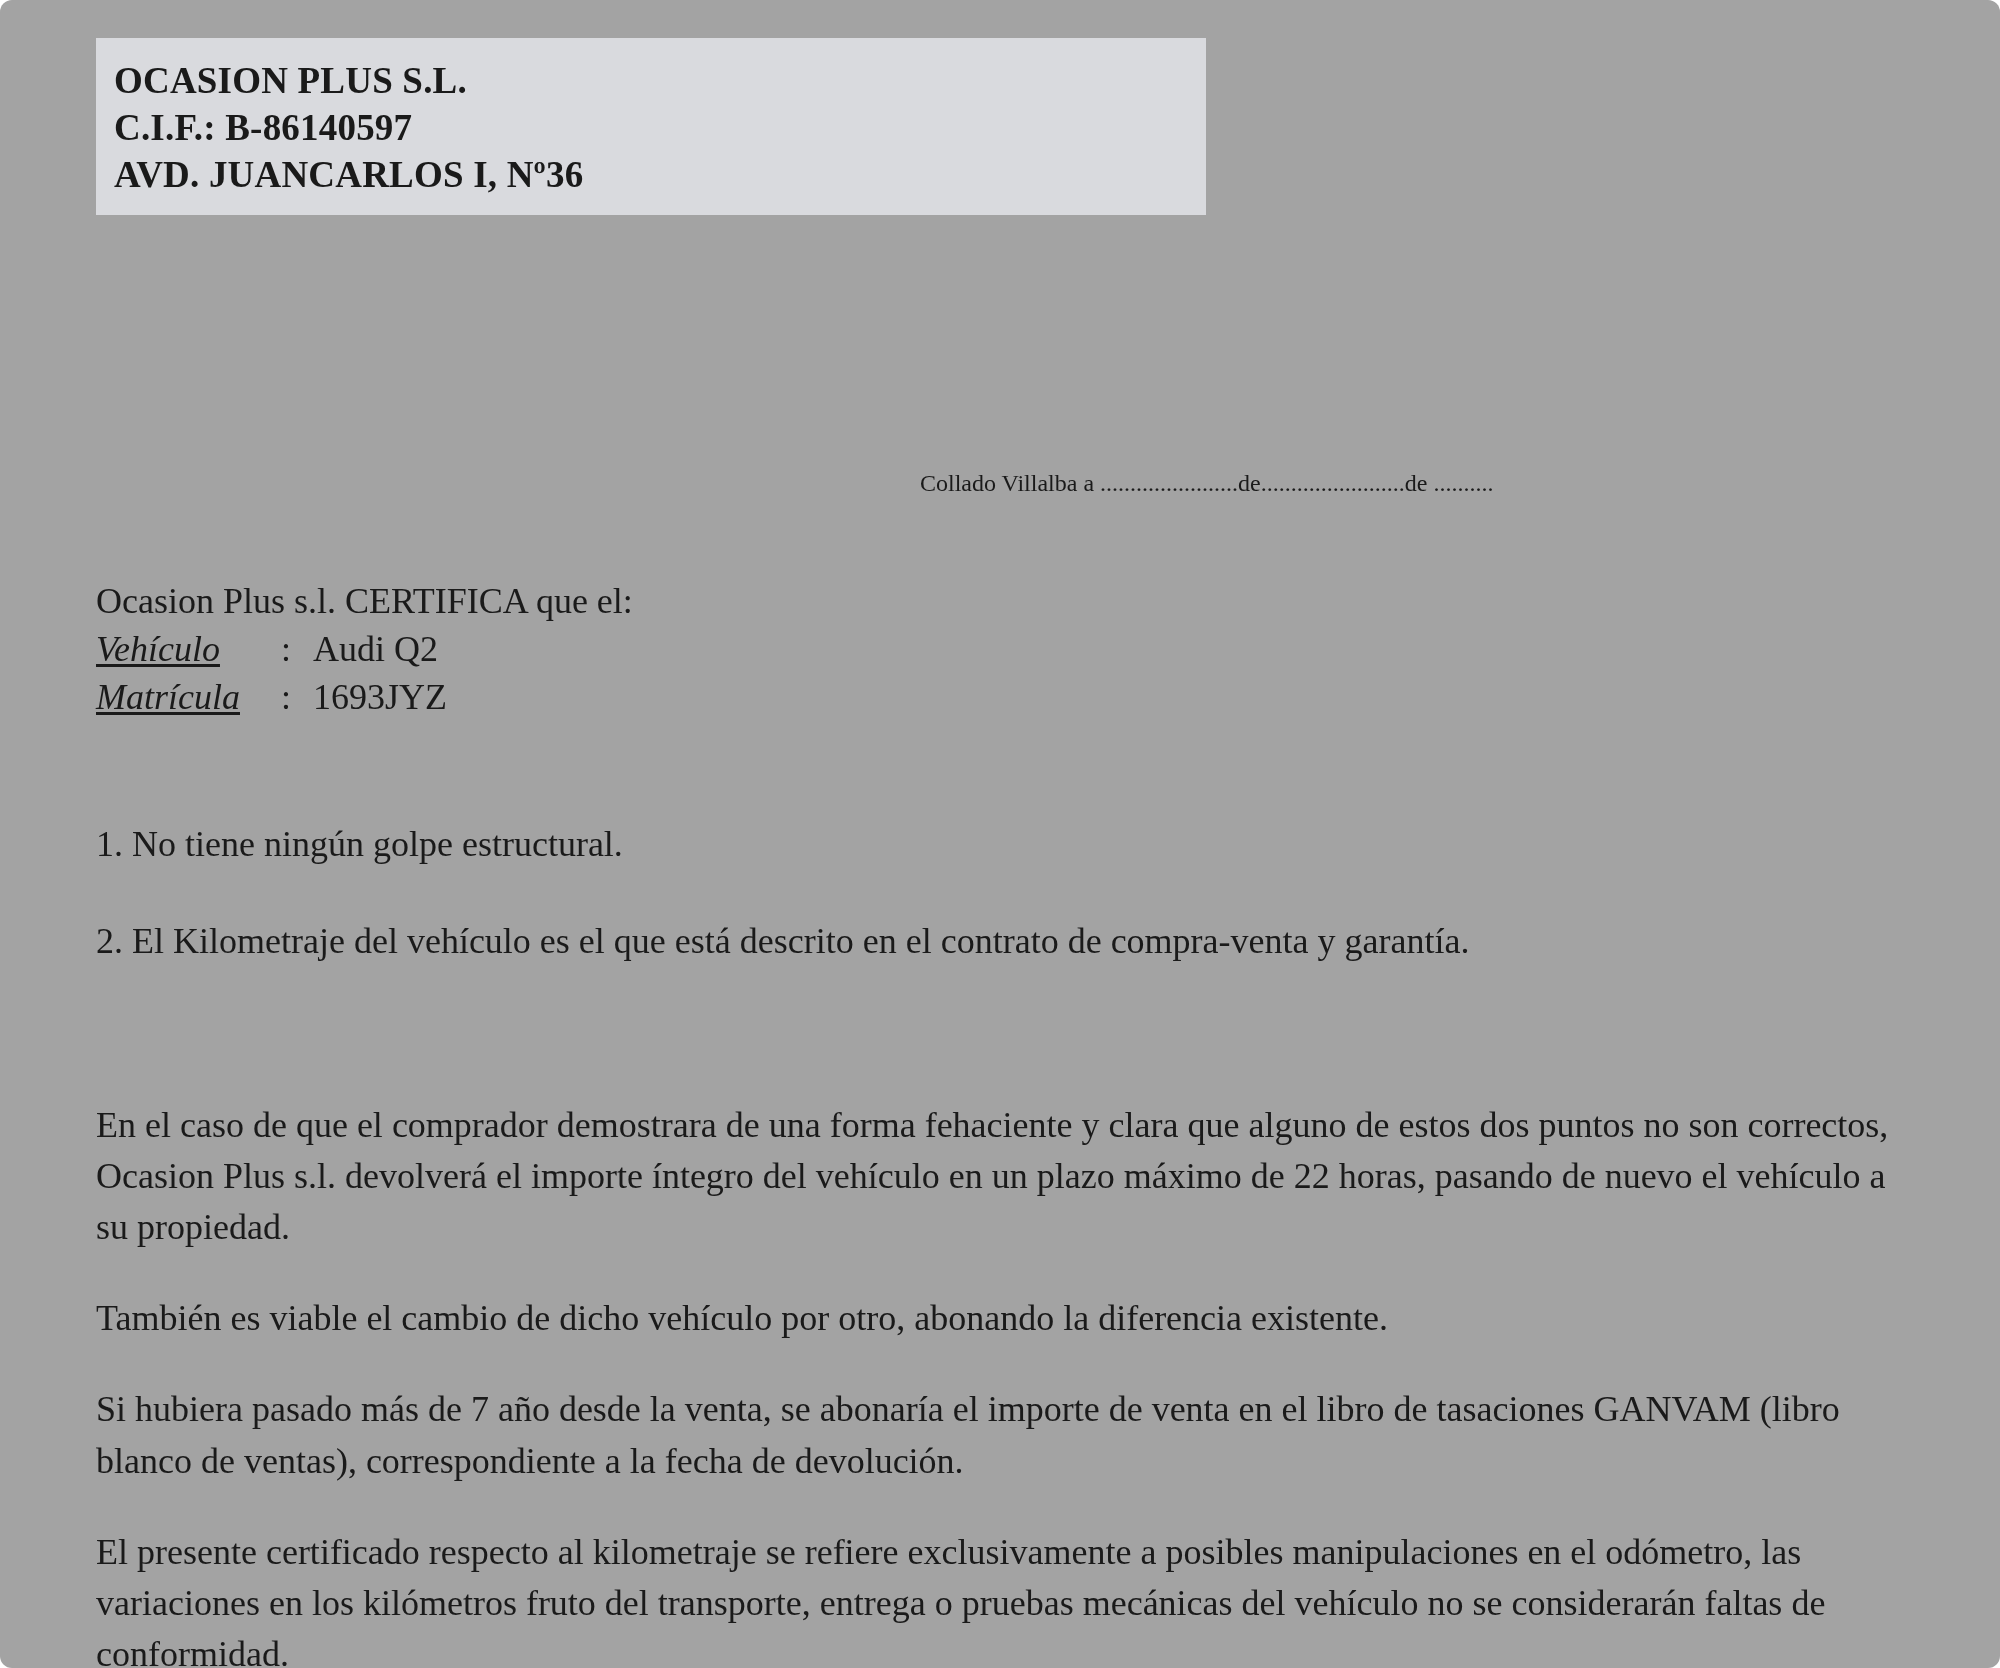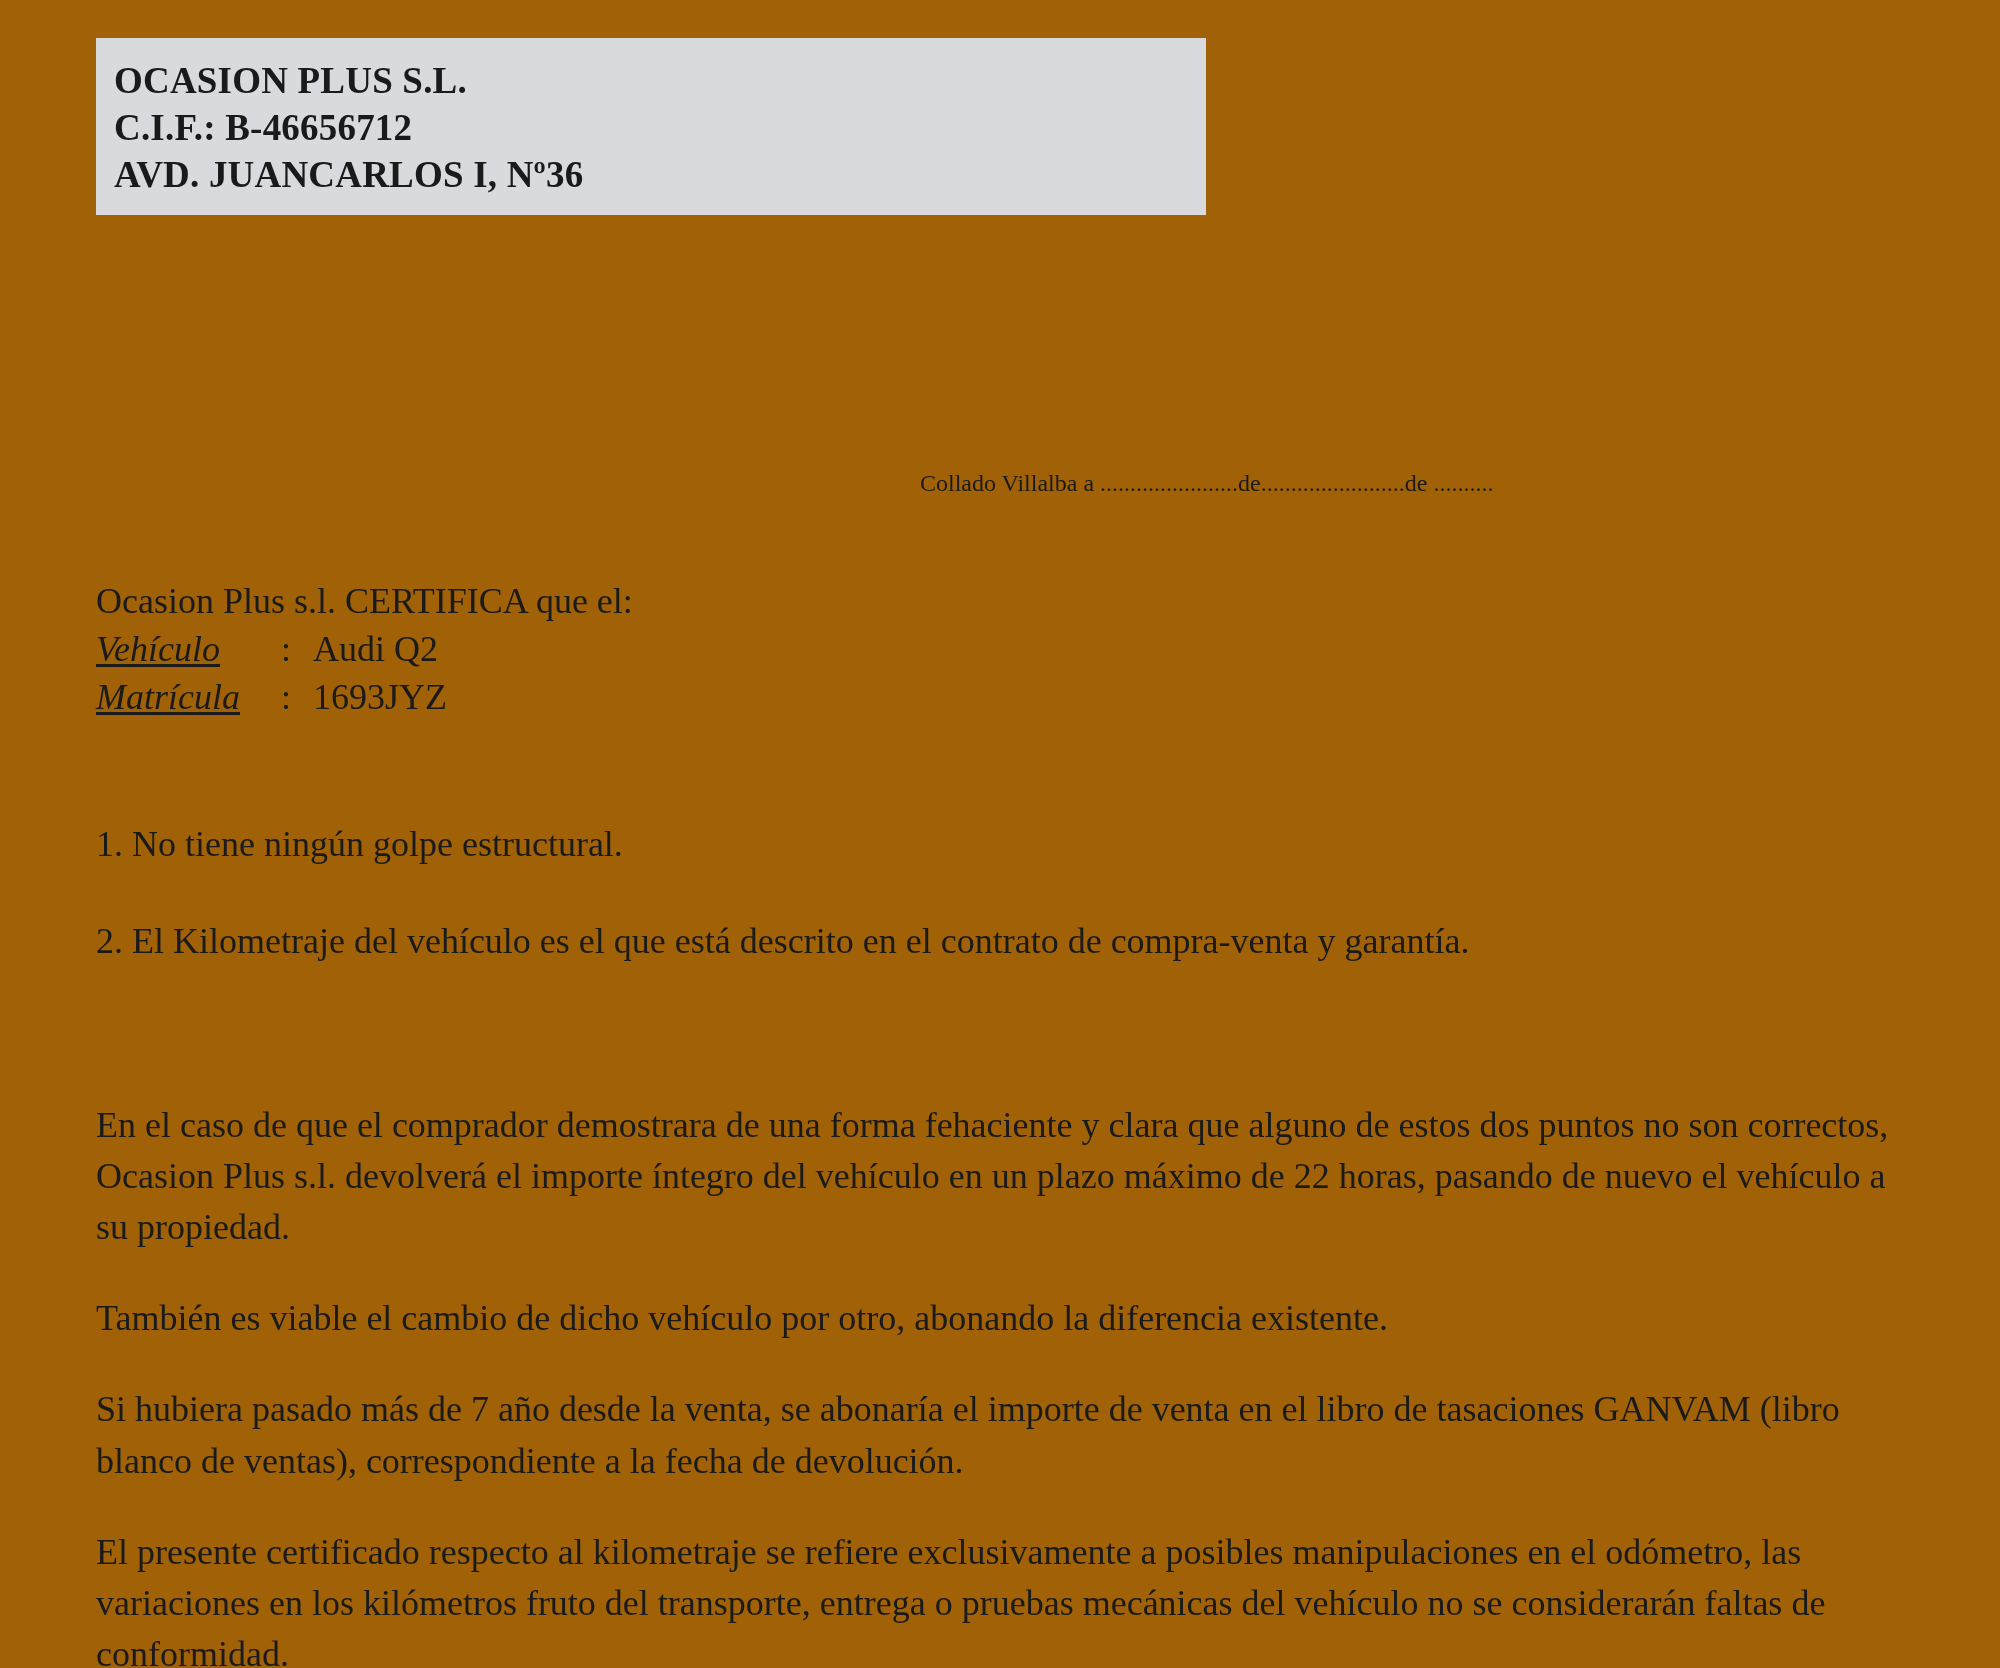--- a/index.html
+++ b/index.html
@@ -13,21 +13,22 @@
     font-family: "Liberation Serif", serif;
     color: #1a1a1a;
     -webkit-font-smoothing: antialiased;
   }
   .page {
     position: relative;
     width: 2000px;
     min-height: 1668px;
     box-sizing: border-box;
     padding: 0;
-    background: #a16207;
+    background: #a3a3a3;
+    border-radius: 12px;
   }
   
   .letterhead {
     position: absolute;
     left: 96px;
     top: 38px;
     width: 1110px;
     background: #d9dade;
     padding: 20px 0 16px 18px;
     box-sizing: border-box;
@@ -99,21 +100,21 @@
     margin-bottom: 0;
   }
 </style>
 </head>
 <body>
 
 <div class="page">
 
   <div class="letterhead" style="background: rgb(217, 218, 222);">
     <div class="lh-line">OCASION PLUS S.L.</div>
-    <div class="lh-line">C.I.F.: B-46656712</div>
+    <div class="lh-line">C.I.F.: B-86140597</div>
     <div class="lh-line">AVD. JUANCARLOS I, Nº36</div>
   </div>
 
   <div class="date-line">Collado Villalba a .......................de........................de ..........</div>
 
   <div class="certifies">
     <div>Ocasion Plus s.l. CERTIFICA que el:</div>
     <div class="cert-row">
       <span class="cert-label">Vehículo</span>
       <span class="cert-sep">:</span>

